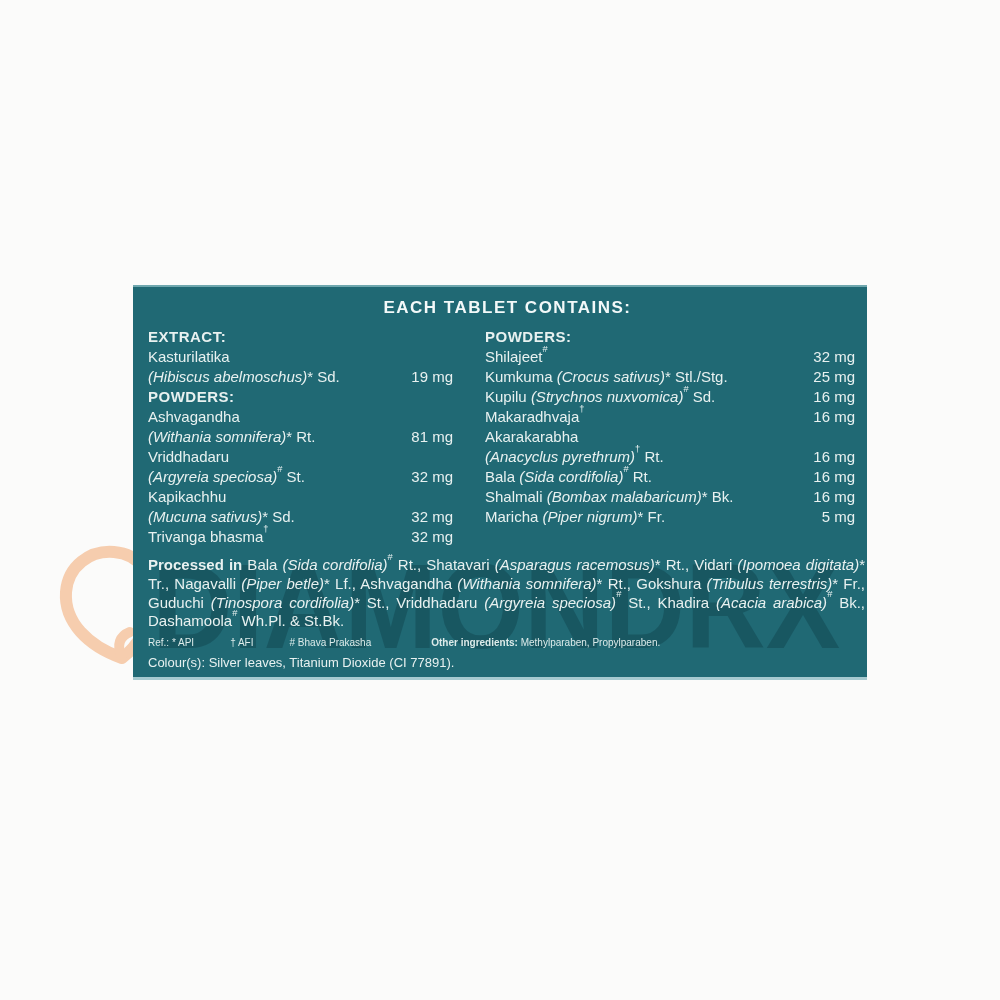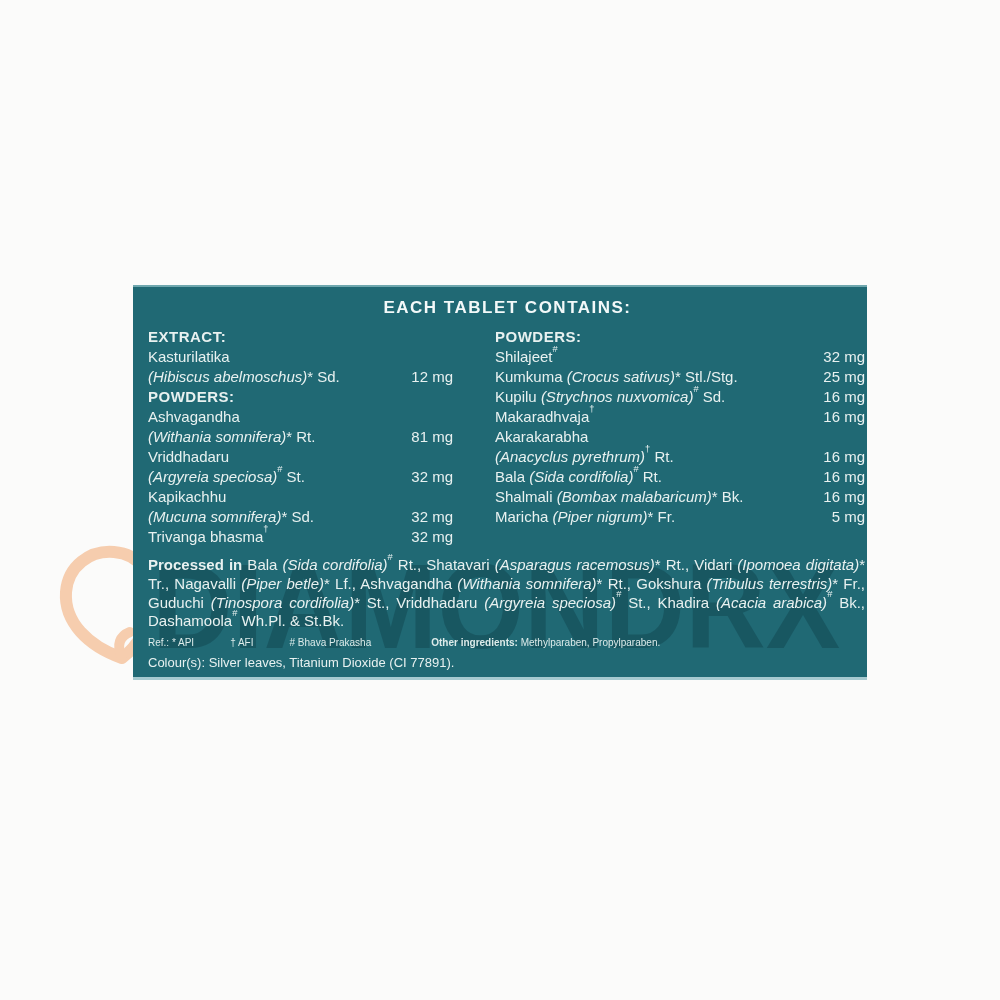--- a/index.html
+++ b/index.html
@@ -30,21 +30,21 @@
     position:absolute;left:19px;top:259px;
     font-size:120px;font-weight:bold;line-height:1;letter-spacing:0px;
     color:#0d3a44;opacity:0.38;white-space:nowrap;user-select:none;
     transform:scaleX(0.93);transform-origin:left top;
   }
   .content{position:relative;padding:11px 0 0 15px;}
   .title{
     text-align:center;font-weight:bold;font-size:17px;letter-spacing:1.5px;
     color:#f3f9f9;margin-bottom:9px;
   }
-  .cols{display:grid;grid-template-columns:305px 370px;column-gap:42px;}
+  .cols{display:grid;grid-template-columns:305px 370px;column-gap:32px;}
   .row{display:flex;line-height:20px;white-space:nowrap;}
   .row .name{flex:1;}
   .row .mg{width:52px;text-align:right;}
   .row.bold .name{font-weight:bold;letter-spacing:0.5px;}
   i{font-style:italic;}
   sup{font-size:62%;line-height:0;position:relative;top:-0.45em;}
   .processed{
     margin-top:9px;line-height:18.8px;text-align:justify;
     padding-right:2px;
   }
@@ -79,21 +79,21 @@
     <div class="cols">
       <div id="col-left">
           <div class="row bold">
             <span class="name">EXTRACT:</span>
           </div>
           <div class="row">
             <span class="name">Kasturilatika</span>
           </div>
           <div class="row">
             <span class="name"><i>(Hibiscus abelmoschus)</i>* Sd.</span>
-            <span class="mg">12 mg</span>
+            <span class="mg">19 mg</span>
           </div>
           <div class="row bold">
             <span class="name">POWDERS:</span>
           </div>
           <div class="row">
             <span class="name">Ashvagandha</span>
           </div>
           <div class="row">
             <span class="name"><i>(Withania somnifera)</i>* Rt.</span>
             <span class="mg">81 mg</span>
@@ -102,21 +102,21 @@
             <span class="name">Vriddhadaru</span>
           </div>
           <div class="row">
             <span class="name"><i>(Argyreia speciosa)</i><sup>#</sup> St.</span>
             <span class="mg">32 mg</span>
           </div>
           <div class="row">
             <span class="name">Kapikachhu</span>
           </div>
           <div class="row">
-            <span class="name"><i>(Mucuna somnifera)</i>* Sd.</span>
+            <span class="name"><i>(Mucuna sativus)</i>* Sd.</span>
             <span class="mg">32 mg</span>
           </div>
           <div class="row">
             <span class="name">Trivanga bhasma<sup>†</sup></span>
             <span class="mg">32 mg</span>
           </div>
         </div>
       <div id="col-right">
           <div class="row bold">
             <span class="name">POWDERS:</span>

